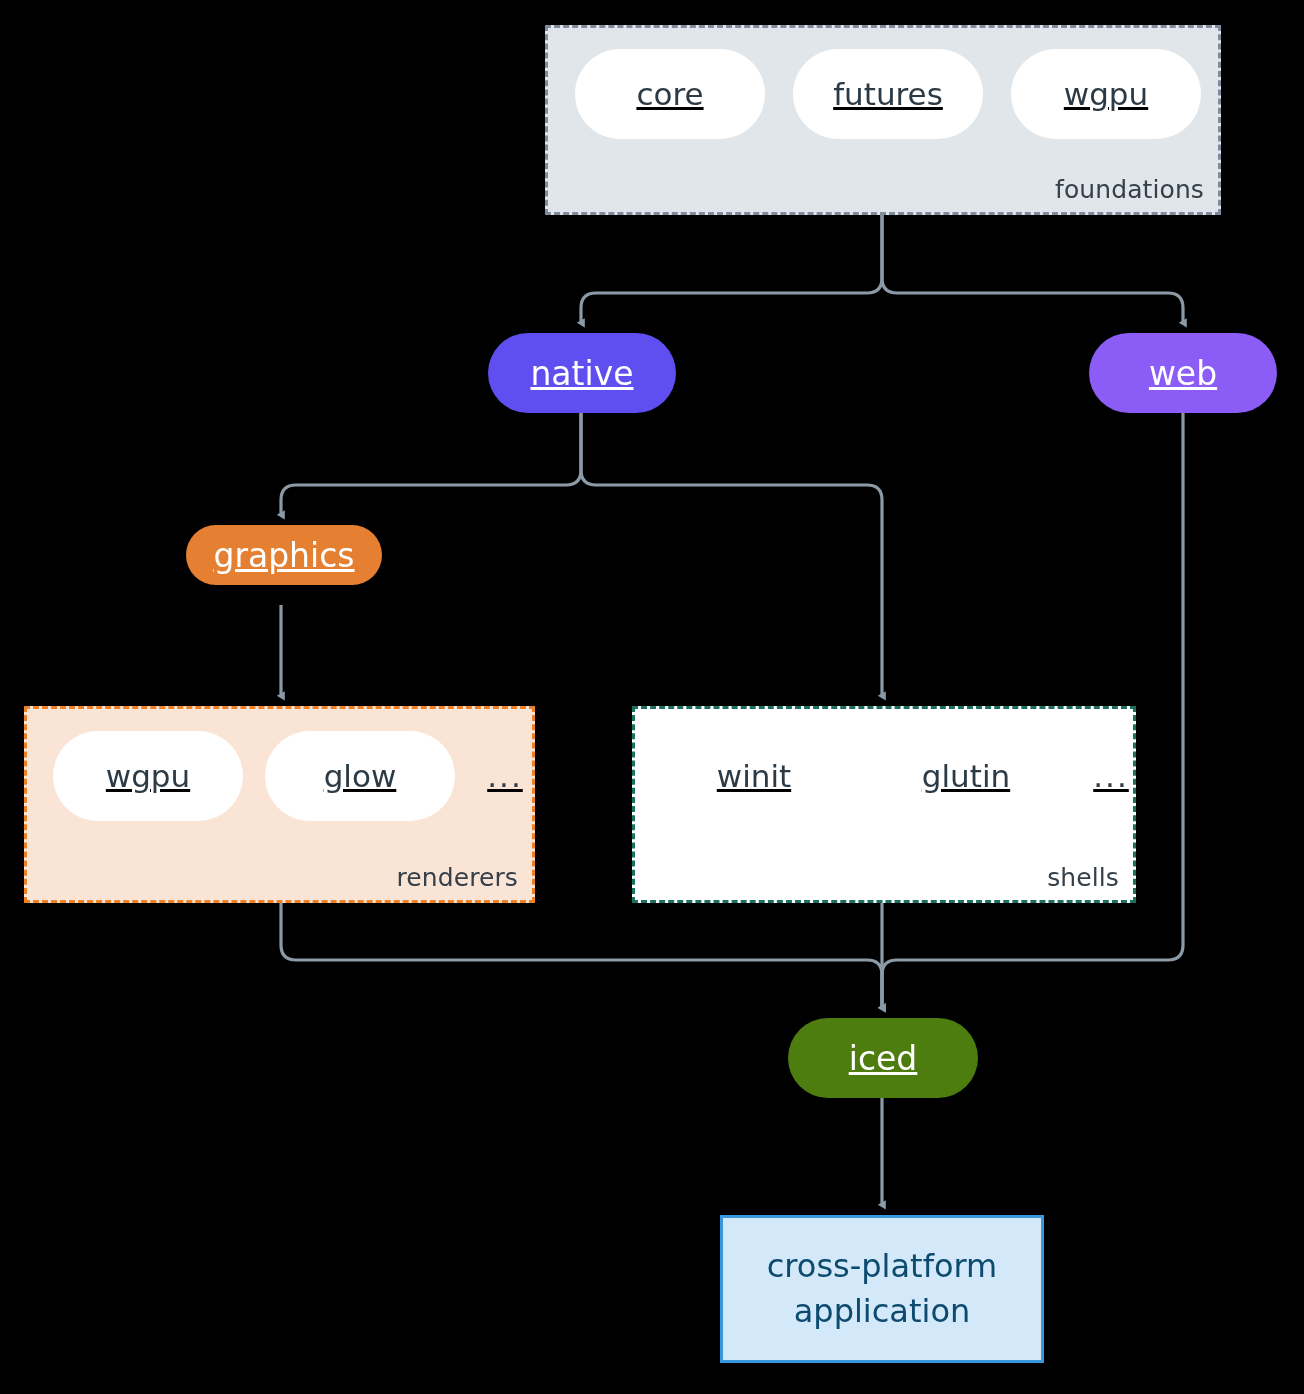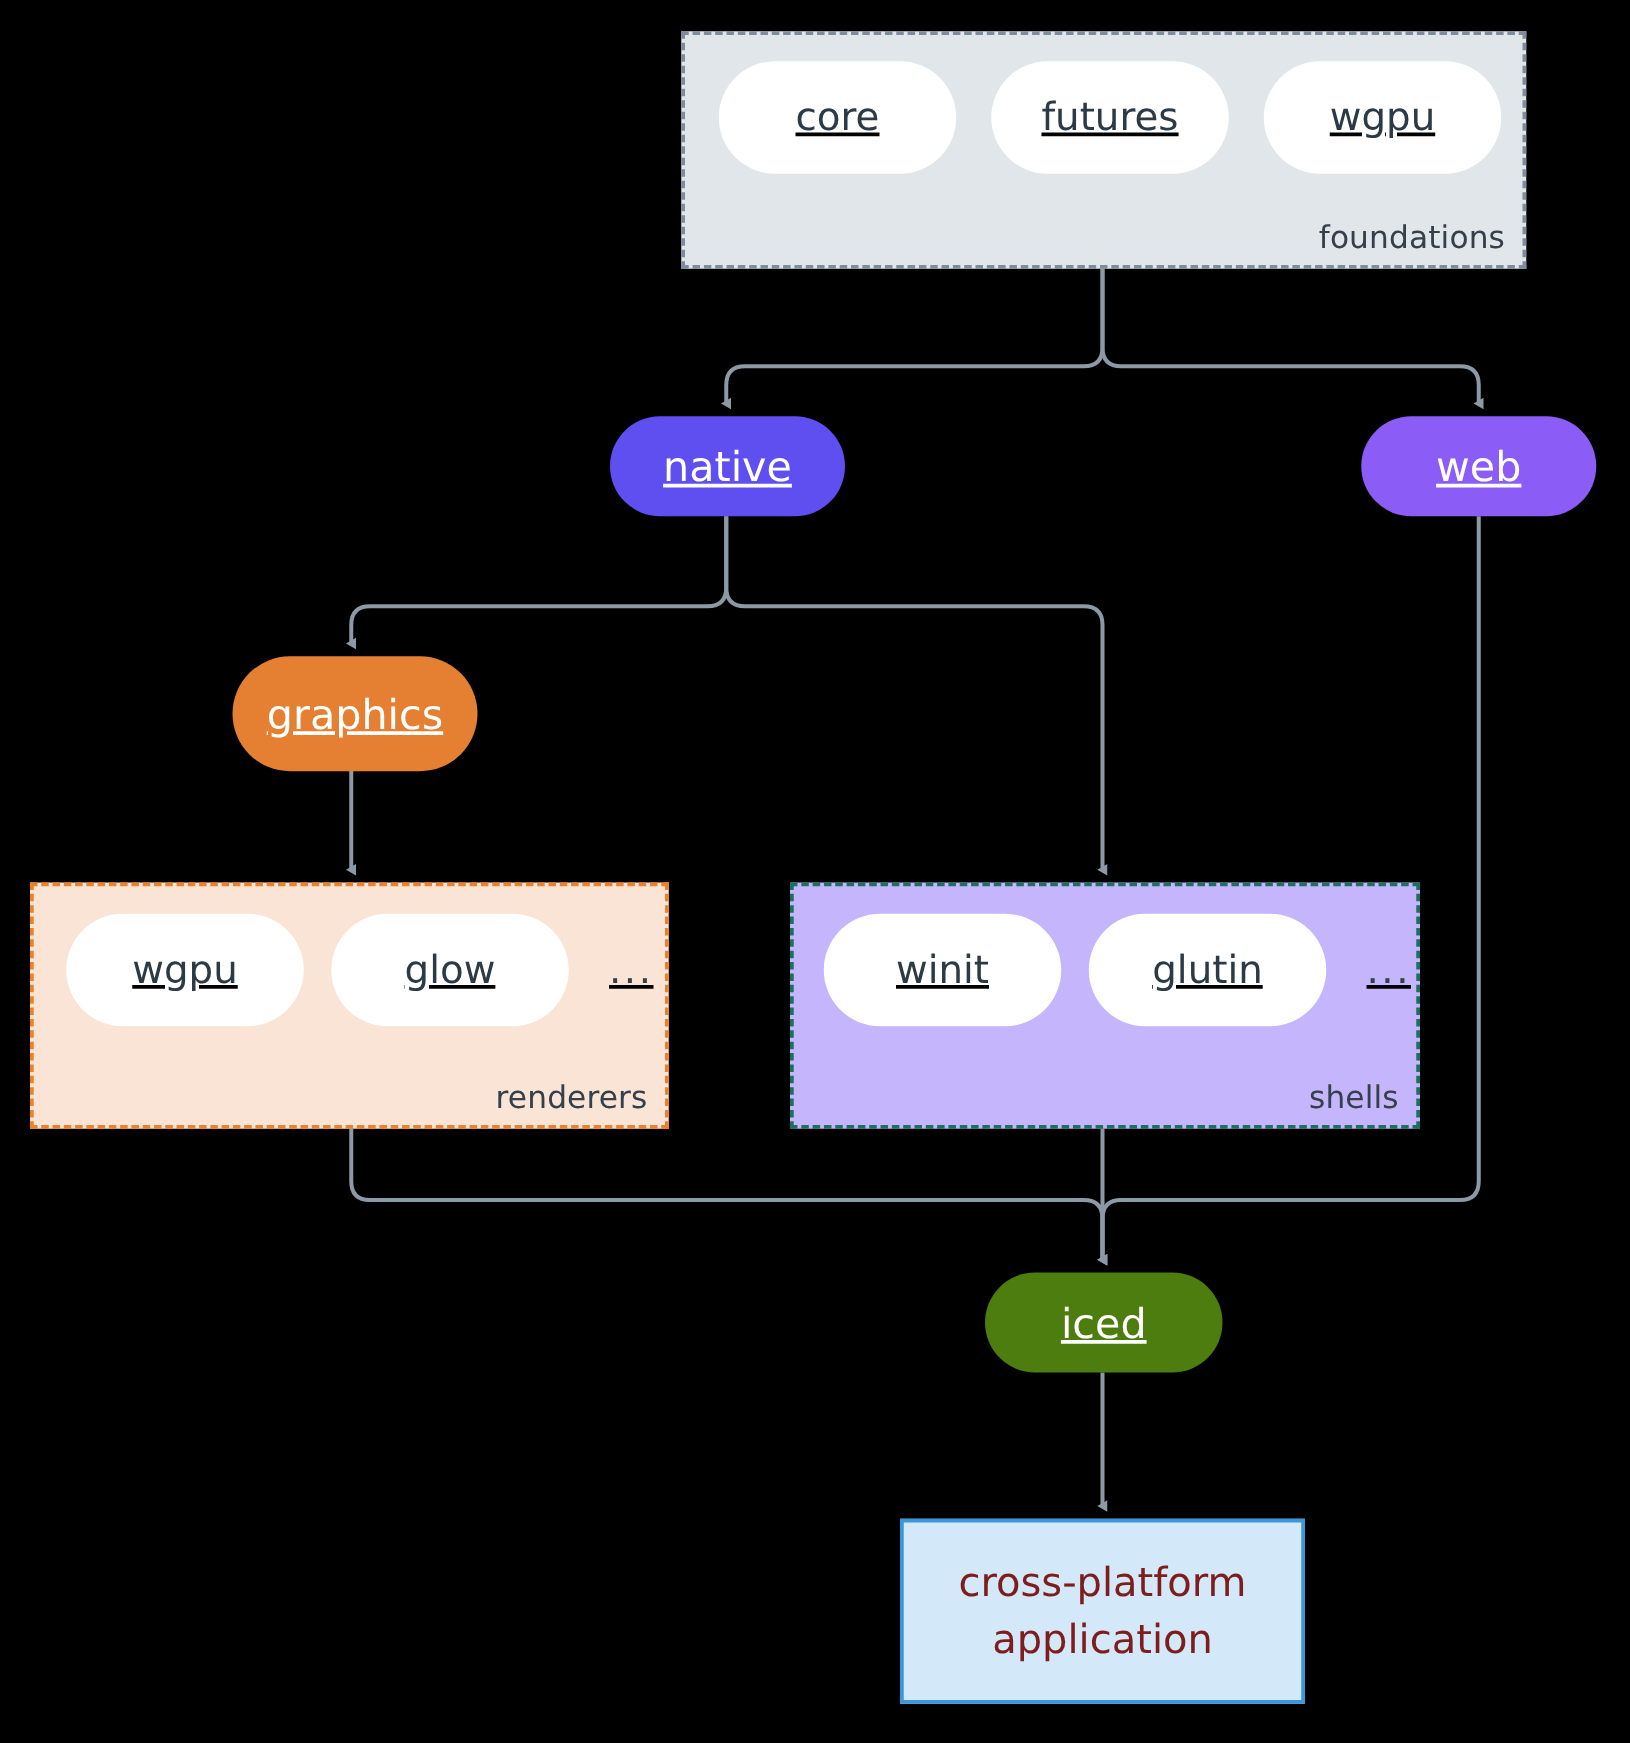--- a/index.html
+++ b/index.html
@@ -95,59 +95,59 @@
   #grp-renderers .pill-row { left: 26px; top: 22px; }
   #grp-renderers .wpill { width: 190px; height: 90px; margin-right: 22px; }
   #grp-renderers .ellipsis { width: 56px; height: 90px; }
 
   
   #grp-shells {
     left: 632px;
     top: 706px;
     width: 504px;
     height: 197px;
-    background: #c4b5fd;
+    background: #ffffff;
     border-color: #1b7060;
   }
   #grp-shells .pill-row { left: 24px; top: 22px; }
   #grp-shells .wpill { width: 190px; height: 90px; margin-right: 22px; }
   #grp-shells .ellipsis { width: 56px; height: 90px; }
 
   
   .node-pill {
     position: absolute;
     border-radius: 60px;
     display: flex;
     align-items: center;
     justify-content: center;
     color: #ffffff;
     font-size: 33px;
     box-sizing: border-box;
     text-decoration: underline;
   }
   #node-native { left: 488px; top: 333px; width: 188px; height: 80px; background: #5f4ef0; }
   #node-web    { left: 1089px; top: 333px; width: 188px; height: 80px; background: #8b5cf6; }
-  #node-graphics { left: 186px; top: 525px; width: 196px; height: 92px; background: #e58033; }
+  #node-graphics { left: 186px; top: 525px; width: 196px; height: 60px; background: #e58033; }
   #node-iced   { left: 788px; top: 1018px; width: 190px; height: 80px; background: #4d7c0f; }
 
   
   #node-app {
     position: absolute;
     left: 720px;
     top: 1215px;
     width: 324px;
     height: 148px;
     background: #d3e8f8;
     border: 3px solid #3998db;
     box-sizing: border-box;
     display: flex;
     flex-direction: column;
     align-items: center;
     justify-content: center;
-    color: #7f1d1d;
+    color: #0c4a6e;
     font-size: 32px;
     line-height: 1.42;
     text-align: center;
   }
 </style>
 </head>
 <body>
 
 <div id="stage">
 

